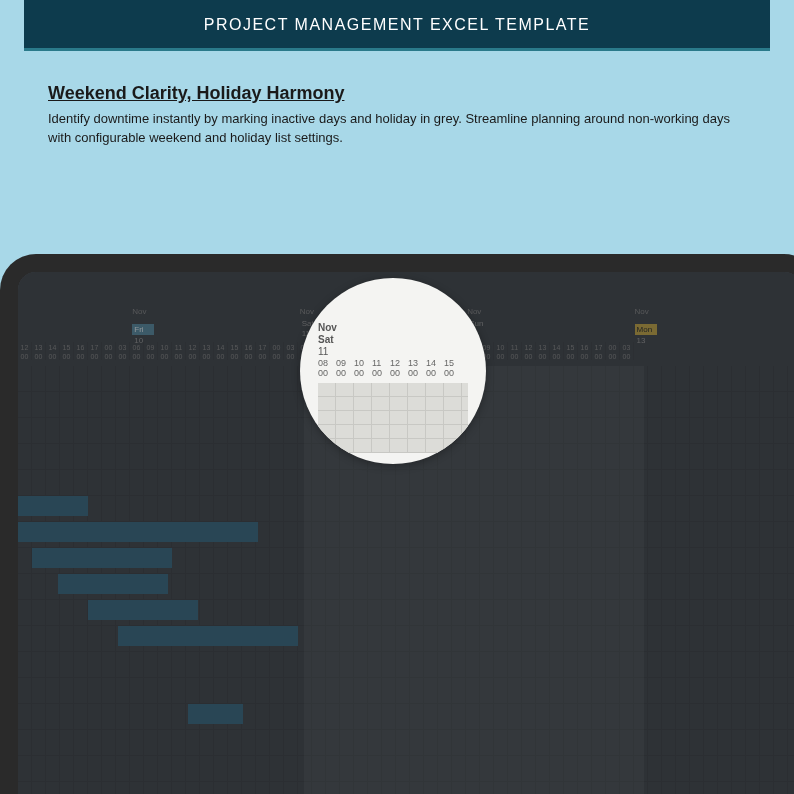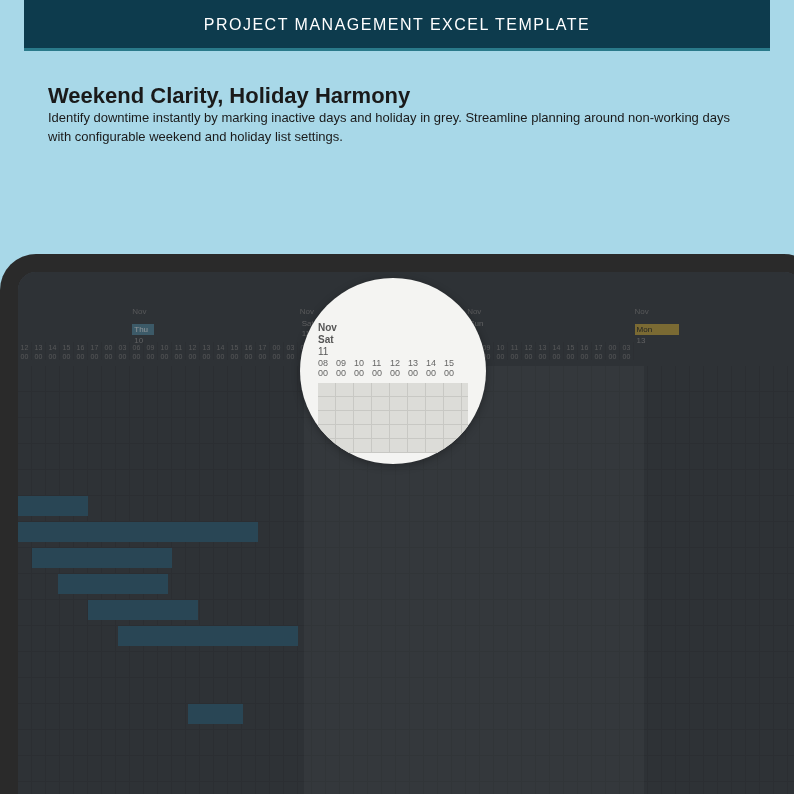--- a/index.html
+++ b/index.html
@@ -20,22 +20,24 @@
   letter-spacing: 1.5px;
   font-weight: 500;
   border-bottom: 3px solid #2a7a8a;
   margin: 0 24px;
 }
 .description-block {
   padding: 32px 48px 20px 48px;
 }
 .description-title {
   font-weight: 700;
-  font-size: 22px;
+  font-size: 18px;
   color: #1a1a1a;
+  margin-bottom: 6px;
+  text-decoration: underline;
 }
 .description-text {
   font-size: 13px;
   line-height: 1.45;
   color: #1a1a1a;
   font-weight: 400;
 }
 .device-frame {
   position: absolute;
   left: 0;
@@ -199,36 +201,36 @@
   <div class="description-text">Identify downtime instantly by marking inactive days and holiday in grey. Streamline planning around non-working days with configurable weekend and holiday list settings.</div>
 </div>
 
 <div class="device-frame">
   <div class="screen">
 
     <div style="position:absolute;top:28px;left:0;right:0;height:20px;display:flex;">
       <div style="width:116px"></div>
       <div style="width:170px">
         <span class="month-label" style="position:static">Nov</span><br>
-        <span class="dow-label fri" style="display:inline-block;width:22px">Thu</span>
+        <span class="dow-label fri" style="display:inline-block;width:22px">Fri</span>
         <div class="date-num">10</div>
       </div>
       <div style="width:170px">
         <span class="month-label" style="position:static">Nov</span><br>
         <span class="dow-label">Sat</span>
         <div class="date-num">11</div>
       </div>
       <div style="width:170px">
         <span class="month-label" style="position:static">Nov</span><br>
         <span class="dow-label">Sun</span>
         <div class="date-num">12</div>
       </div>
       <div style="width:170px">
         <span class="month-label" style="position:static">Nov</span><br>
-        <span class="dow-label mon" style="display:inline-block;width:44px">Mon</span>
+        <span class="dow-label mon" style="display:inline-block;width:22px">Mon</span>
         <div class="date-num">13</div>
       </div>
     </div>
 
     <div class="gantt-header" style="top:70px;height:22px;background:transparent">
       <div class="hour-row" id="hour-row-1">
           <div class="hour-cell">12<br>00</div>
           <div class="hour-cell">13<br>00</div>
           <div class="hour-cell">14<br>00</div>
           <div class="hour-cell">15<br>00</div>

